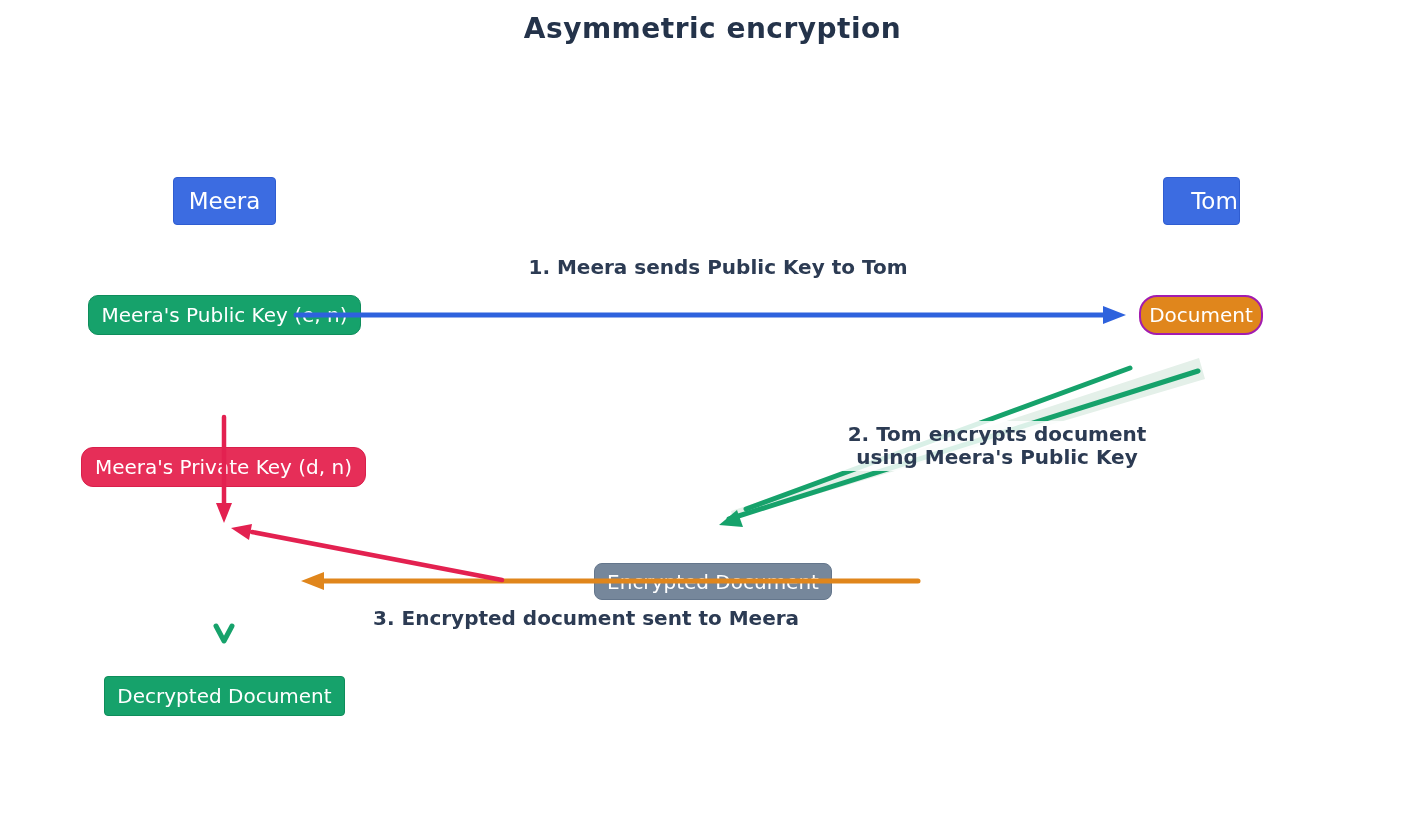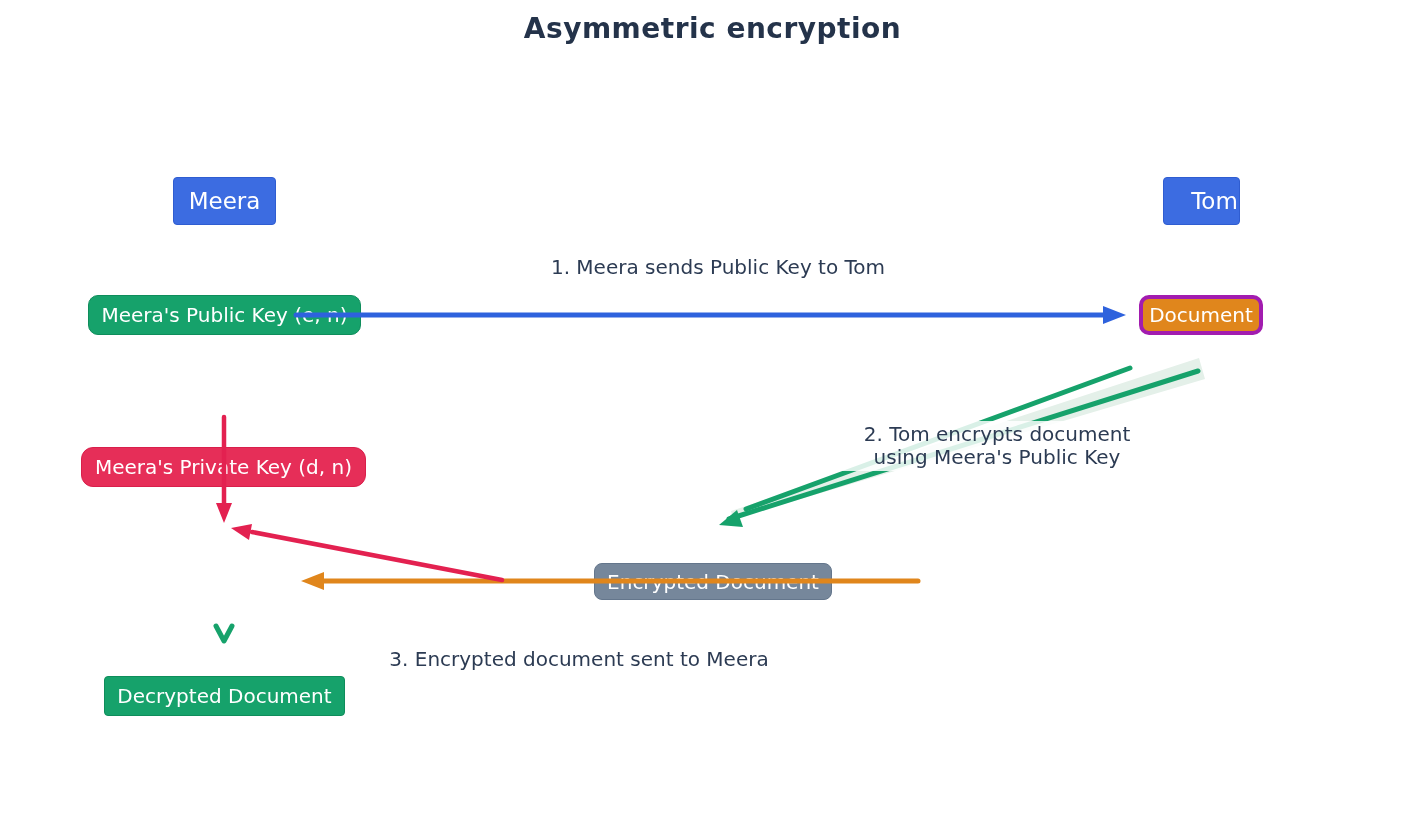--- a/index.html
+++ b/index.html
@@ -12,32 +12,32 @@
     font-size:28px;font-weight:bold;color:#24334a;letter-spacing:0.5px;
   }
   .node{
     position:absolute;display:flex;align-items:center;justify-content:center;
     color:#ffffff;white-space:nowrap;box-sizing:border-box;
   }
   .actor{background:#3c6ce1;border:1px solid #2f5dd1;border-radius:4px;font-size:23px;}
   #node-meera{left:173px;top:177px;width:103px;height:48px;}
   #node-tom{left:1163px;top:177px;width:77px;height:48px;padding-left:26px;}
   #node-public-key{left:88px;top:295px;width:273px;height:40px;background:#16a26b;border:1px solid #0e8d5b;border-radius:10px;font-size:20px;}
-  #node-document{left:1139px;top:295px;width:124px;height:40px;background:#e0861c;border:4px solid #a21caf;border-radius:10px;font-size:20px;}
+  #node-document{left:1139px;top:295px;width:124px;height:40px;background:#e0861c;border:2px solid #a21caf;border-radius:18px;font-size:20px;}
   #node-private-key{left:81px;top:447px;width:285px;height:40px;background:#e62e58;border:1px solid #d91f4b;border-radius:12px;font-size:20px;}
   #node-encrypted{left:594px;top:563px;width:238px;height:37px;background:#76879b;border:1px solid #64768c;border-radius:8px;font-size:20px;}
   #node-decrypted{left:104px;top:676px;width:241px;height:40px;background:#16a26b;border:1px solid #0e8d5b;border-radius:4px;font-size:20px;}
   .step-label{
     position:absolute;text-align:center;color:#2c3b53;font-size:20px;line-height:23px;
-    background:rgba(255,255,255,0.84);padding:2px 6px;white-space:nowrap;
+    background:rgba(255,255,255,0.84);padding:2px 6px;white-space:nowrap;font-weight:bold;
   }
   #label-step1{left:506px;top:254px;width:412px;}
   #label-step2{left:835px;top:421px;width:312px;}
   #label-step4{left:277px;top:421px;width:312px;}
-  #label-step3{left:367px;top:646px;width:412px;}
+  #label-step3{left:367px;top:605px;width:412px;}
   svg.layer{position:absolute;left:0;top:0;pointer-events:none;}
   .z1{z-index:1}.z2{z-index:2}.z3{z-index:3}.z4{z-index:4}
 </style>
 </head>
 <body>
 
 <div id="canvas">
 
   <div class="title">Asymmetric encryption</div>
 

